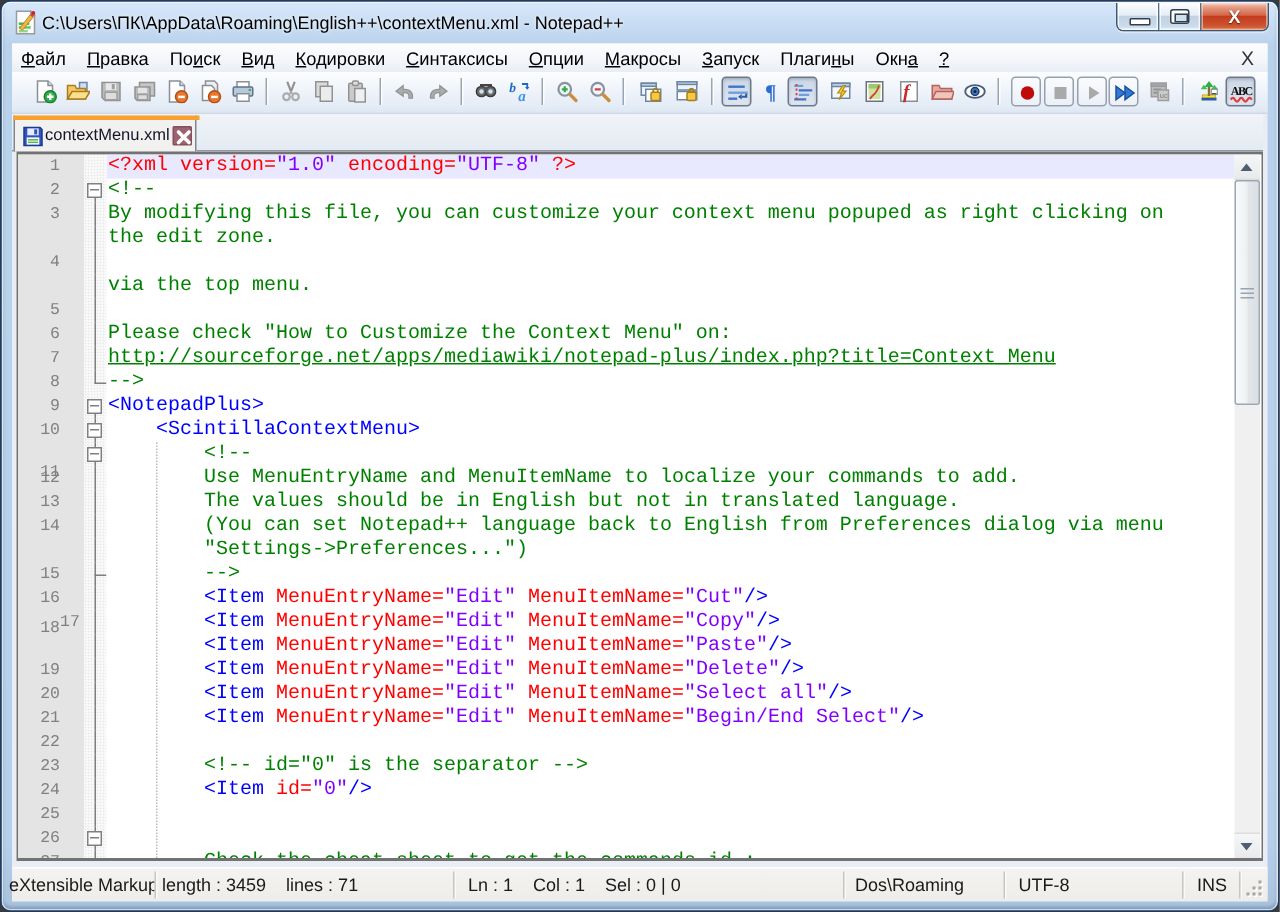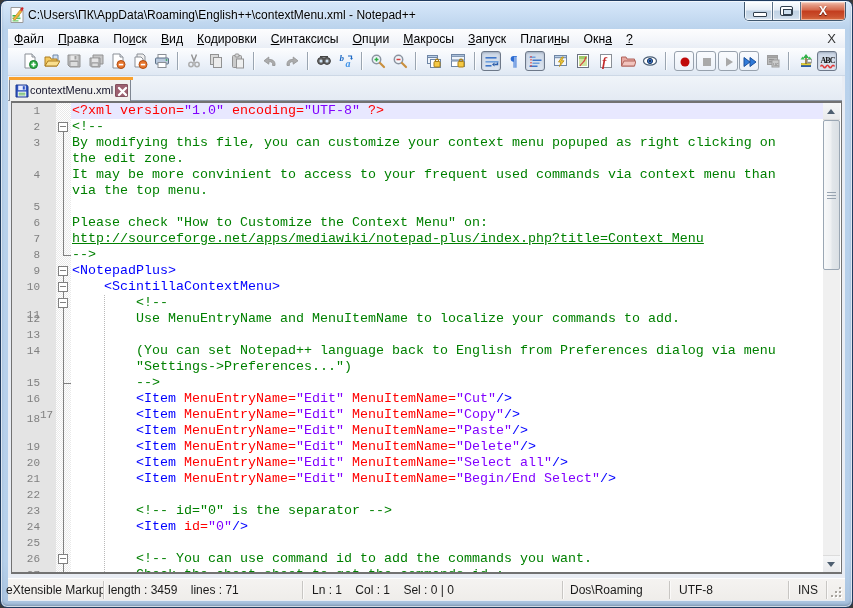--- a/index.html
+++ b/index.html
@@ -566,45 +566,43 @@
             </div>
             <div class="fold-row" style="top: 464px;">
               <div class="fold-vline" style="top:0;height:16px;"></div>
             </div>
           </div>
         <div class="textzone" id="textzone">
             <div class="txt-row hl" style="top: 0px;"><span class="seg-d">&lt;?xml version=</span><span class="seg-s">"1.0"</span><span class="seg-d"> encoding=</span><span class="seg-s">"UTF-8"</span><span class="seg-d"> ?&gt;</span></div>
             <div class="txt-row" style="top: 16px;"><span class="seg-c">&lt;!--</span></div>
             <div class="txt-row" style="top: 32px;"><span class="seg-c">By modifying this file, you can customize your context menu popuped as right clicking on</span></div>
             <div class="txt-row" style="top: 48px;"><span class="seg-c">the edit zone.</span></div>
-            <div class="txt-row" style="top: 64px;"><span class="seg-c">It may be more convinient to access to your frequent used commands via context menu than</span></div>
             <div class="txt-row" style="top: 80px;"><span class="seg-c">via the top menu.</span></div>
             <div class="txt-row" style="top: 96px;"></div>
             <div class="txt-row" style="top: 112px;"><span class="seg-c">Please check "How to Customize the Context Menu" on:</span></div>
             <div class="txt-row" style="top: 128px;"><span class="seg-l">http://sourceforge.net/apps/mediawiki/notepad-plus/index.php?title=Context_Menu</span></div>
             <div class="txt-row" style="top: 144px;"><span class="seg-c">--&gt;</span></div>
             <div class="txt-row" style="top: 160px;"><span class="seg-t">&lt;NotepadPlus&gt;</span></div>
             <div class="txt-row" style="top: 176px;"><span class="seg-p">    </span><span class="seg-t">&lt;ScintillaContextMenu&gt;</span></div>
             <div class="txt-row" style="top: 192px;"><span class="seg-p">        </span><span class="seg-c">&lt;!--</span></div>
             <div class="txt-row" style="top: 208px;"><span class="seg-p">        </span><span class="seg-c">Use MenuEntryName and MenuItemName to localize your commands to add.</span></div>
-            <div class="txt-row" style="top: 224px;"><span class="seg-p">        </span></div>
+            <div class="txt-row" style="top: 224px;"><span class="seg-p">        </span><span class="seg-c">The values should be in English but not in translated language.</span></div>
             <div class="txt-row" style="top: 240px;"><span class="seg-p">        </span><span class="seg-c">(You can set Notepad++ language back to English from Preferences dialog via menu</span></div>
             <div class="txt-row" style="top: 256px;"><span class="seg-p">        </span><span class="seg-c">"Settings-&gt;Preferences...")</span></div>
             <div class="txt-row" style="top: 272px;"><span class="seg-p">        </span><span class="seg-c">--&gt;</span></div>
             <div class="txt-row" style="top: 288px;"><span class="seg-p">        </span><span class="seg-t">&lt;Item </span><span class="seg-a">MenuEntryName=</span><span class="seg-s">"Edit"</span><span class="seg-a"> MenuItemName=</span><span class="seg-s">"Cut"</span><span class="seg-t">/&gt;</span></div>
             <div class="txt-row" style="top: 304px;"><span class="seg-p">        </span><span class="seg-t">&lt;Item </span><span class="seg-a">MenuEntryName=</span><span class="seg-s">"Edit"</span><span class="seg-a"> MenuItemName=</span><span class="seg-s">"Copy"</span><span class="seg-t">/&gt;</span></div>
             <div class="txt-row" style="top: 320px;"><span class="seg-p">        </span><span class="seg-t">&lt;Item </span><span class="seg-a">MenuEntryName=</span><span class="seg-s">"Edit"</span><span class="seg-a"> MenuItemName=</span><span class="seg-s">"Paste"</span><span class="seg-t">/&gt;</span></div>
             <div class="txt-row" style="top: 336px;"><span class="seg-p">        </span><span class="seg-t">&lt;Item </span><span class="seg-a">MenuEntryName=</span><span class="seg-s">"Edit"</span><span class="seg-a"> MenuItemName=</span><span class="seg-s">"Delete"</span><span class="seg-t">/&gt;</span></div>
             <div class="txt-row" style="top: 352px;"><span class="seg-p">        </span><span class="seg-t">&lt;Item </span><span class="seg-a">MenuEntryName=</span><span class="seg-s">"Edit"</span><span class="seg-a"> MenuItemName=</span><span class="seg-s">"Select all"</span><span class="seg-t">/&gt;</span></div>
             <div class="txt-row" style="top: 368px;"><span class="seg-p">        </span><span class="seg-t">&lt;Item </span><span class="seg-a">MenuEntryName=</span><span class="seg-s">"Edit"</span><span class="seg-a"> MenuItemName=</span><span class="seg-s">"Begin/End Select"</span><span class="seg-t">/&gt;</span></div>
             <div class="txt-row" style="top: 384px;"></div>
             <div class="txt-row" style="top: 400px;"><span class="seg-p">        </span><span class="seg-c">&lt;!-- id="0" is the separator --&gt;</span></div>
             <div class="txt-row" style="top: 416px;"><span class="seg-p">        </span><span class="seg-t">&lt;Item </span><span class="seg-a">id=</span><span class="seg-s">"0"</span><span class="seg-t">/&gt;</span></div>
             <div class="txt-row" style="top: 432px;"></div>
-            <div class="txt-row" style="top: 448px;"><span class="seg-p">        </span><span class="seg-c">&lt;!-- You can use command id to add the commands you want.</span></div>
             <div class="txt-row" style="top: 464px;"><span class="seg-p">        </span><span class="seg-c">Check the cheat sheet to get the commands id :</span></div>
             <div class="indent-guide" style="left: 33px; top: 192px; height: 277px;"></div>
           </div>
         <div class="vscroll">
           <div class="sb-btn sb-up">
               <div class="arrow-up"></div>
             </div>
           <div class="sb-thumb">
               <div class="sb-grip"></div>
             </div>

